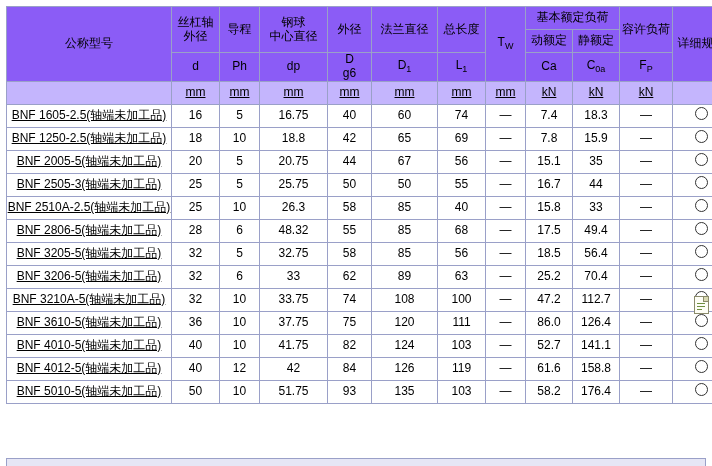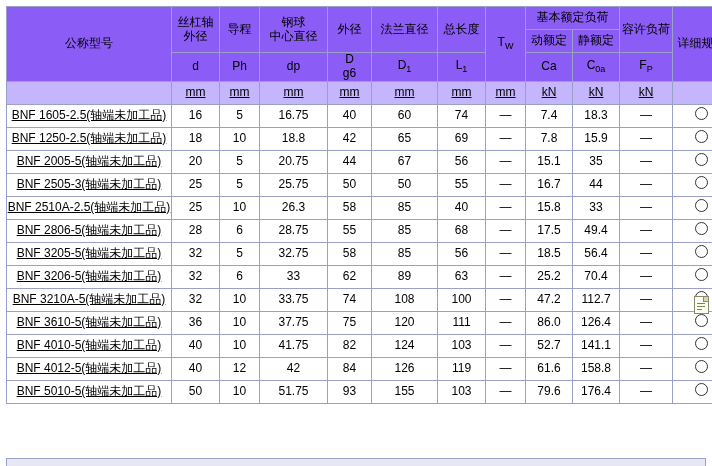--- a/index.html
+++ b/index.html
@@ -268,21 +268,21 @@
           <td>—</td>
           <td>15.8</td>
           <td>33</td>
           <td>—</td>
           <td><span class="circle"></span></td>
         </tr>
         <tr>
           <td class="model">BNF 2806-5(轴端未加工品)</td>
           <td>28</td>
           <td>6</td>
-          <td>28.75</td>
+          <td>48.32</td>
           <td>55</td>
           <td>85</td>
           <td>68</td>
           <td>—</td>
           <td>17.5</td>
           <td>49.4</td>
           <td>—</td>
           <td><span class="circle"></span></td>
         </tr>
         <tr>
@@ -368,24 +368,24 @@
           <td>158.8</td>
           <td>—</td>
           <td><span class="circle"></span></td>
         </tr>
         <tr>
           <td class="model">BNF 5010-5(轴端未加工品)</td>
           <td>50</td>
           <td>10</td>
           <td>51.75</td>
           <td>93</td>
-          <td>155</td>
+          <td>135</td>
           <td>103</td>
           <td>—</td>
-          <td>79.6</td>
+          <td>58.2</td>
           <td>176.4</td>
           <td>—</td>
           <td><span class="circle"></span></td>
         </tr>
       </tbody>
   </table>
 
   <div class="cad-icon-wrap">
     <div class="cad-doc">
       <div class="fold"></div>

